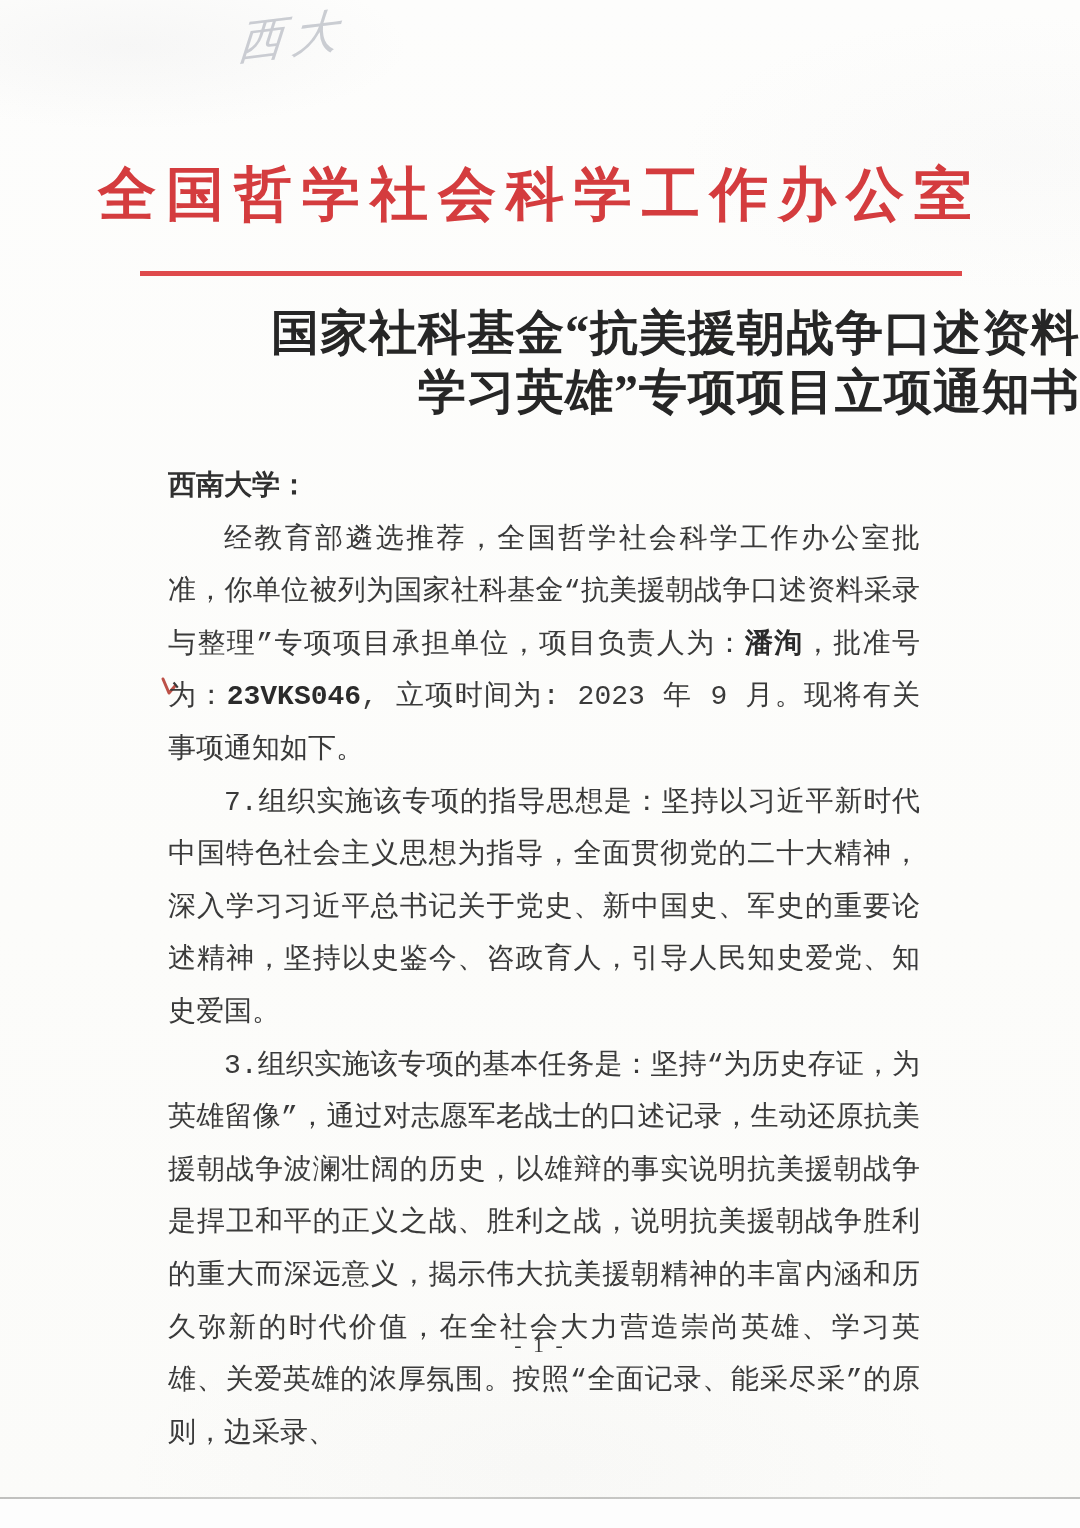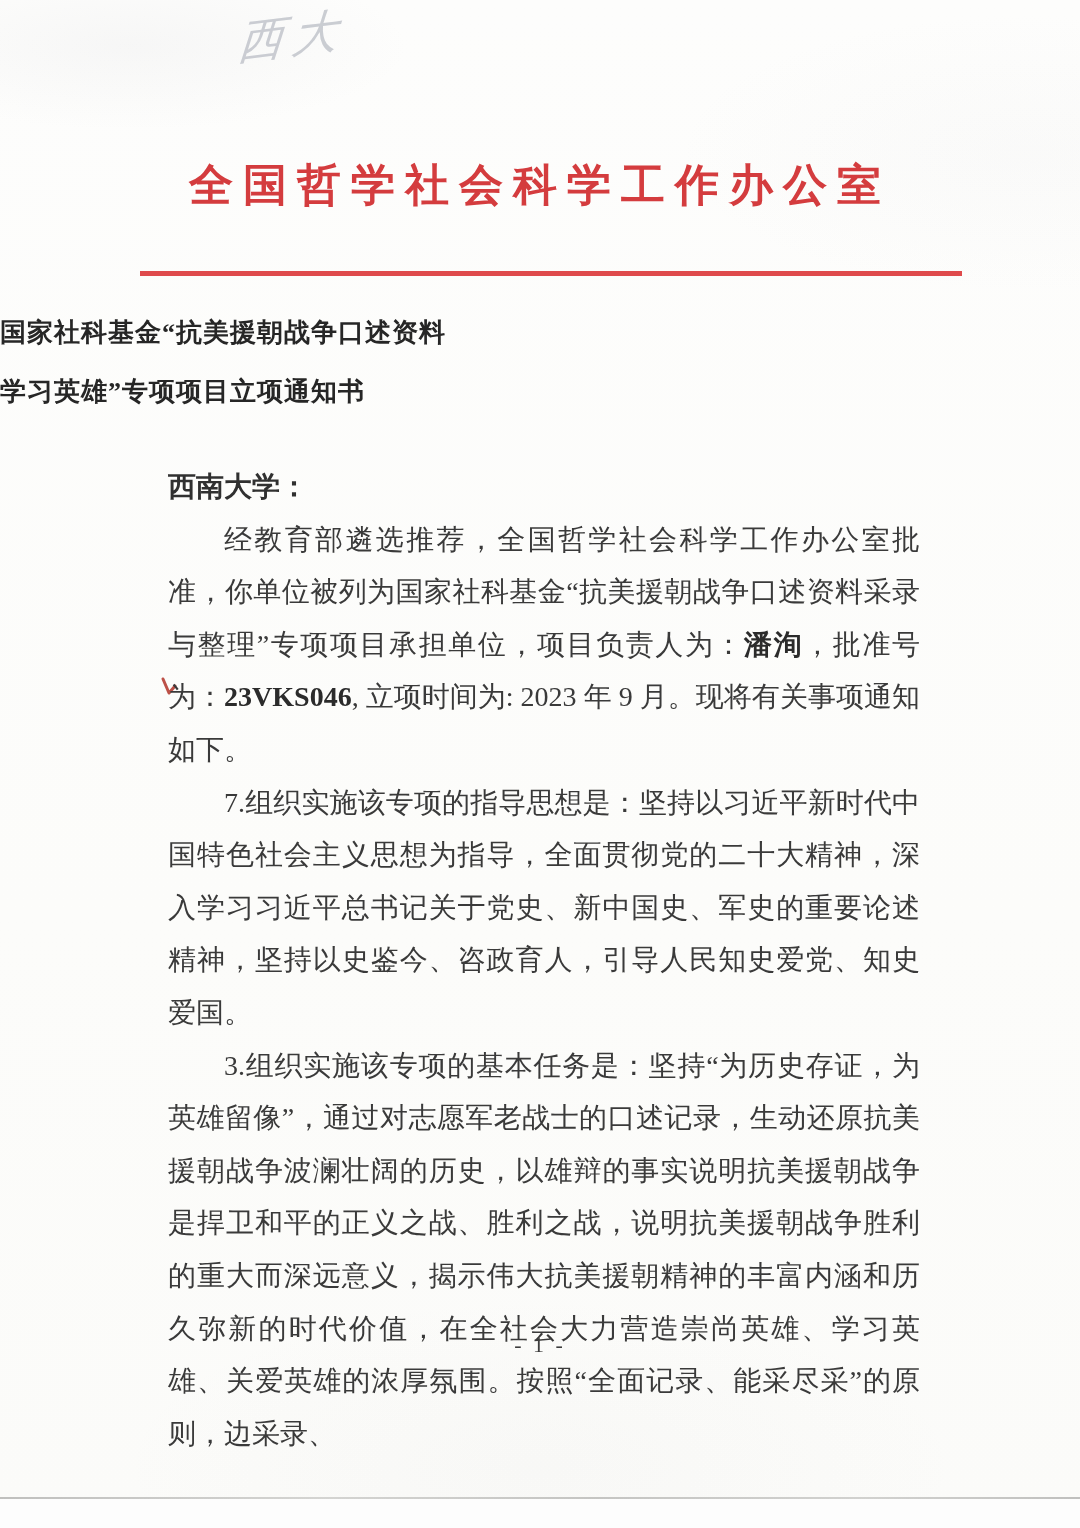--- a/index.html
+++ b/index.html
@@ -24,43 +24,43 @@
   .handwritten {
     position:absolute; left:238px; top:6px;
     font-size:46px; color:#c2c5cc; opacity:.85;
     transform:rotate(-7deg) skewX(-12deg);
     font-style:italic; letter-spacing:8px;
     white-space:nowrap;
   }
   .org-title {
     position:absolute; top:156px; left:0; width:100%;
     text-align:center;
-    font-size:44px; font-weight:bold;
+    font-size:58px; font-weight:bold;
     color:#d43c3e;
     letter-spacing:10px;
     white-space:nowrap;
   }
   .header-divider {
     position:absolute; top:271px; left:140px;
     width:822px; height:5px;
     background:#df4a4c;
   }
   .doc-title {
     position:absolute; top:303px; left:0; width:100%;
-    text-align:left;
-    font-size:26px; font-weight:bold; color:#262626;
+    text-align:right;
+    font-size:48px; font-weight:bold; color:#262626;
     line-height:59px; letter-spacing:1px;
   }
   .body-text {
     position:absolute; left:168px; top:461px; width:752px;
     font-size:28px; color:#3a3a3a;
     line-height:52.6px;
     text-align:justify;
   }
-  .body-text p { margin:0; }
+  .body-text p { margin:0;font-family:Liberation Mono, monospace; }
   .salutation { font-weight:bold; color:#303030; }
   .indent { text-indent:2em; }
   .bold { font-weight:bold; color:#2b2b2b; }
   .red-tick {
     position:absolute; left:160px; top:676px;
     width:18px; height:22px;
   }
   .page-number {
     position:absolute; top:1332px; left:0; width:100%;
     text-align:center;

